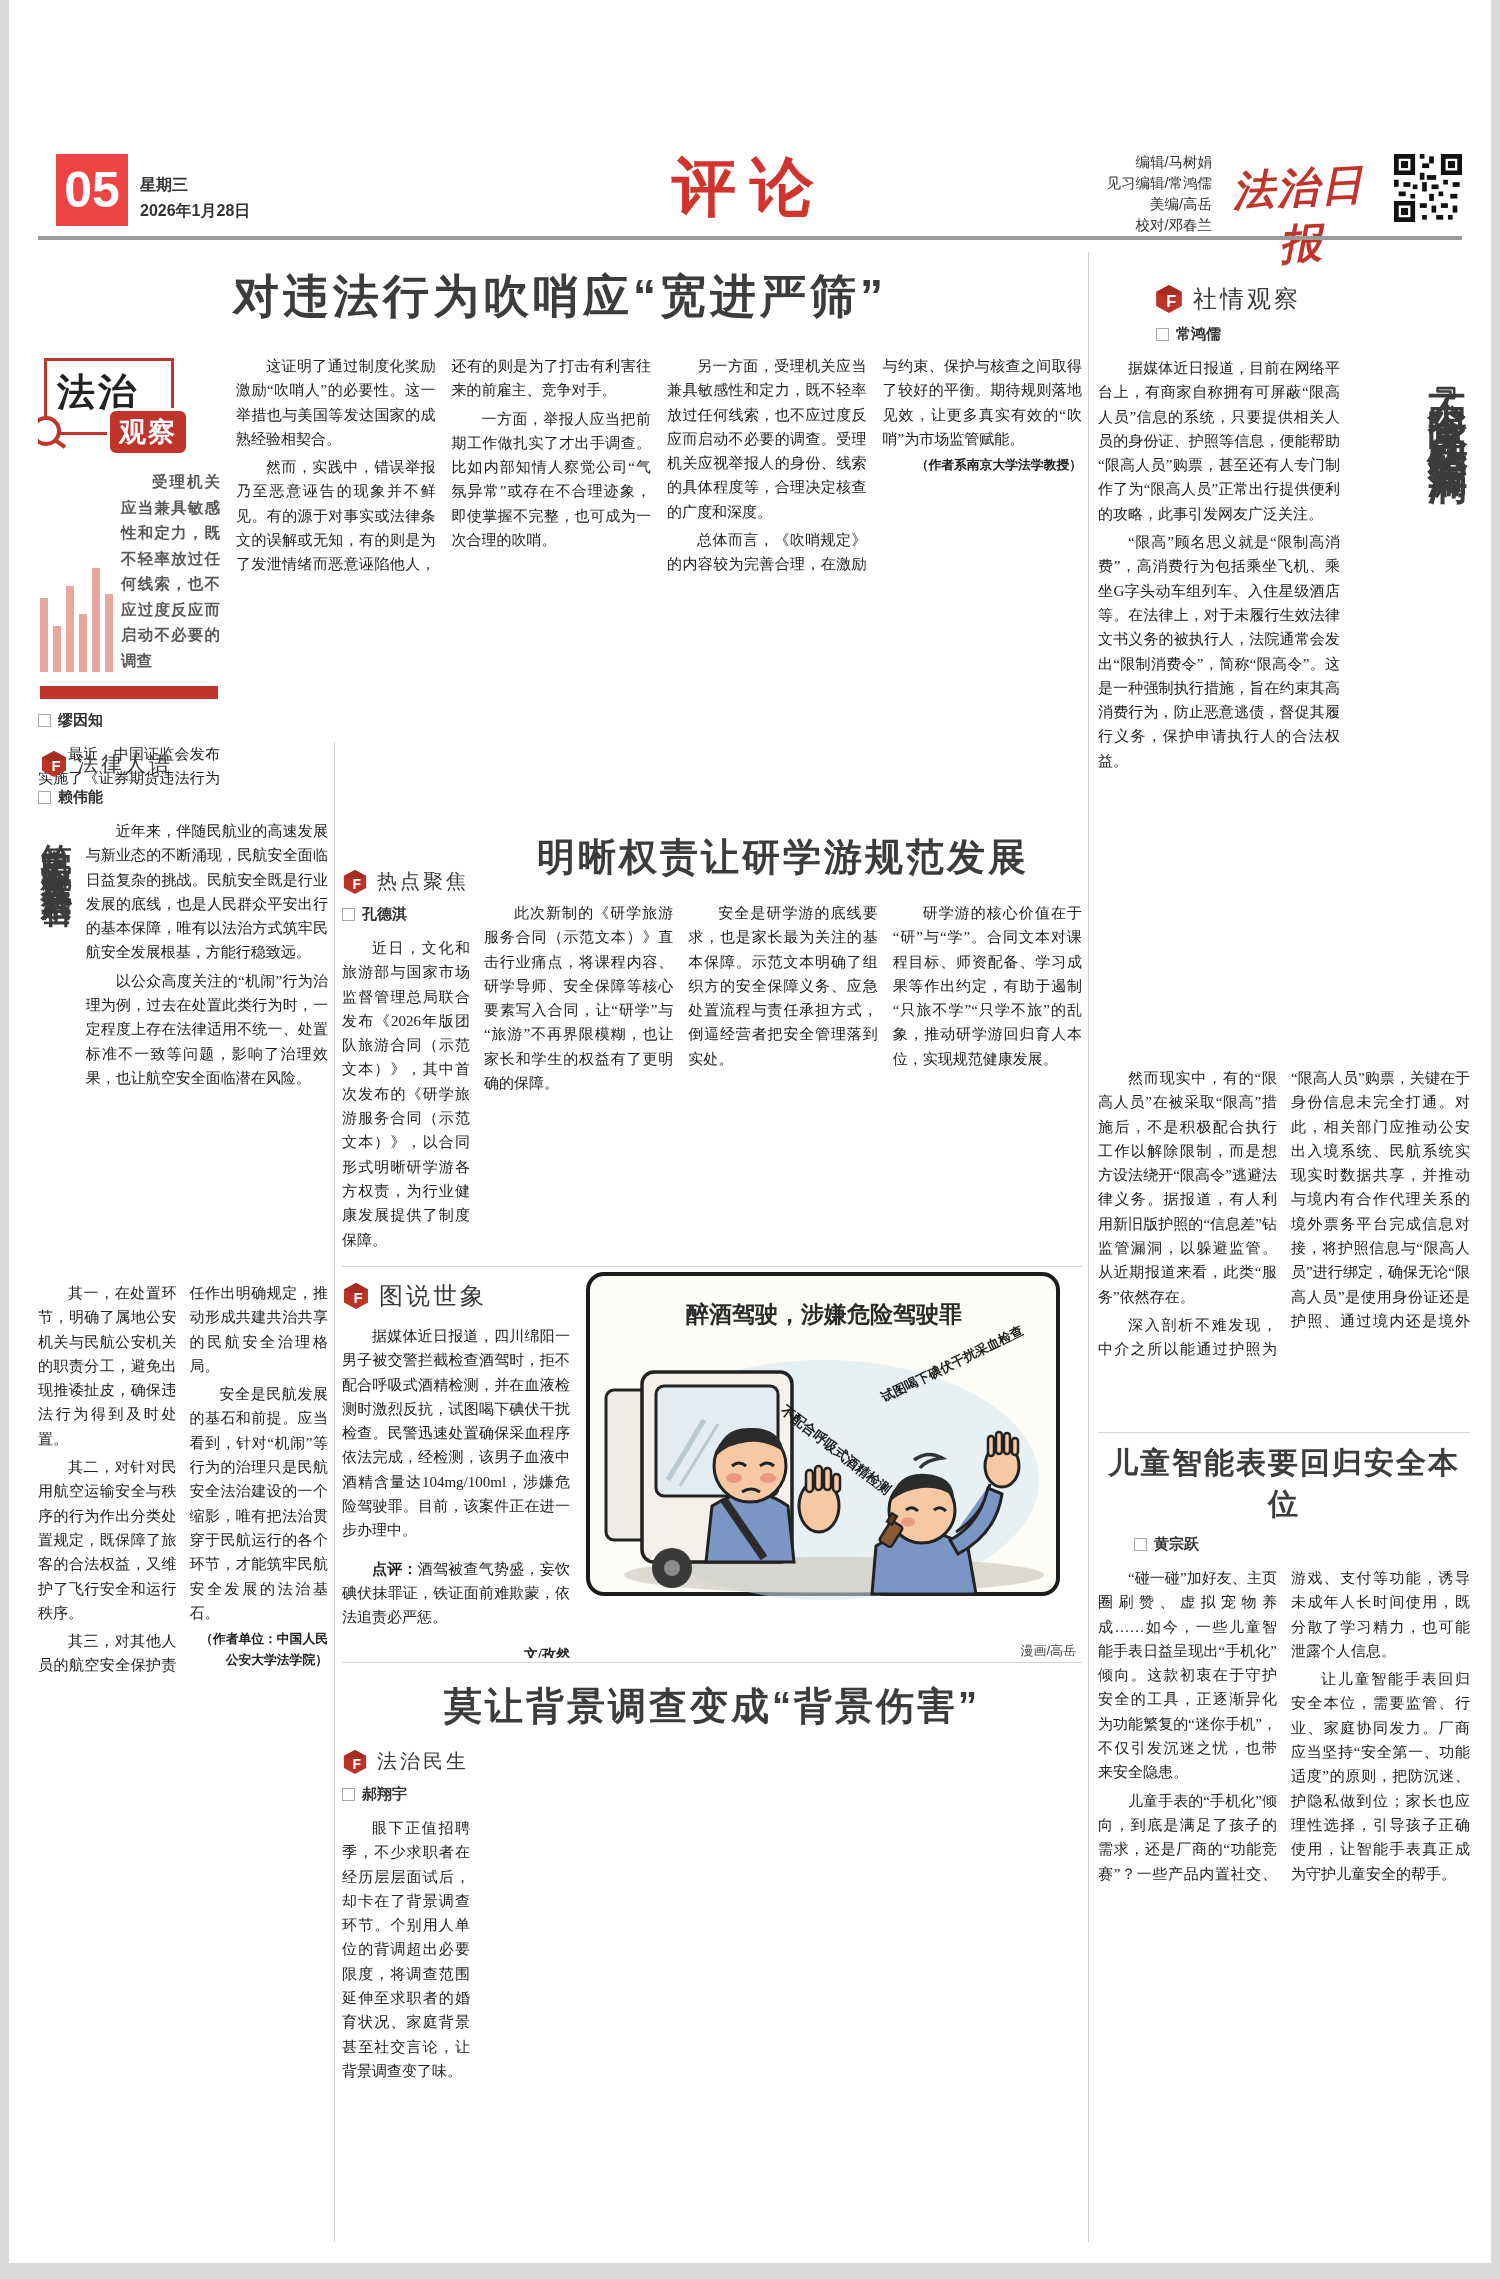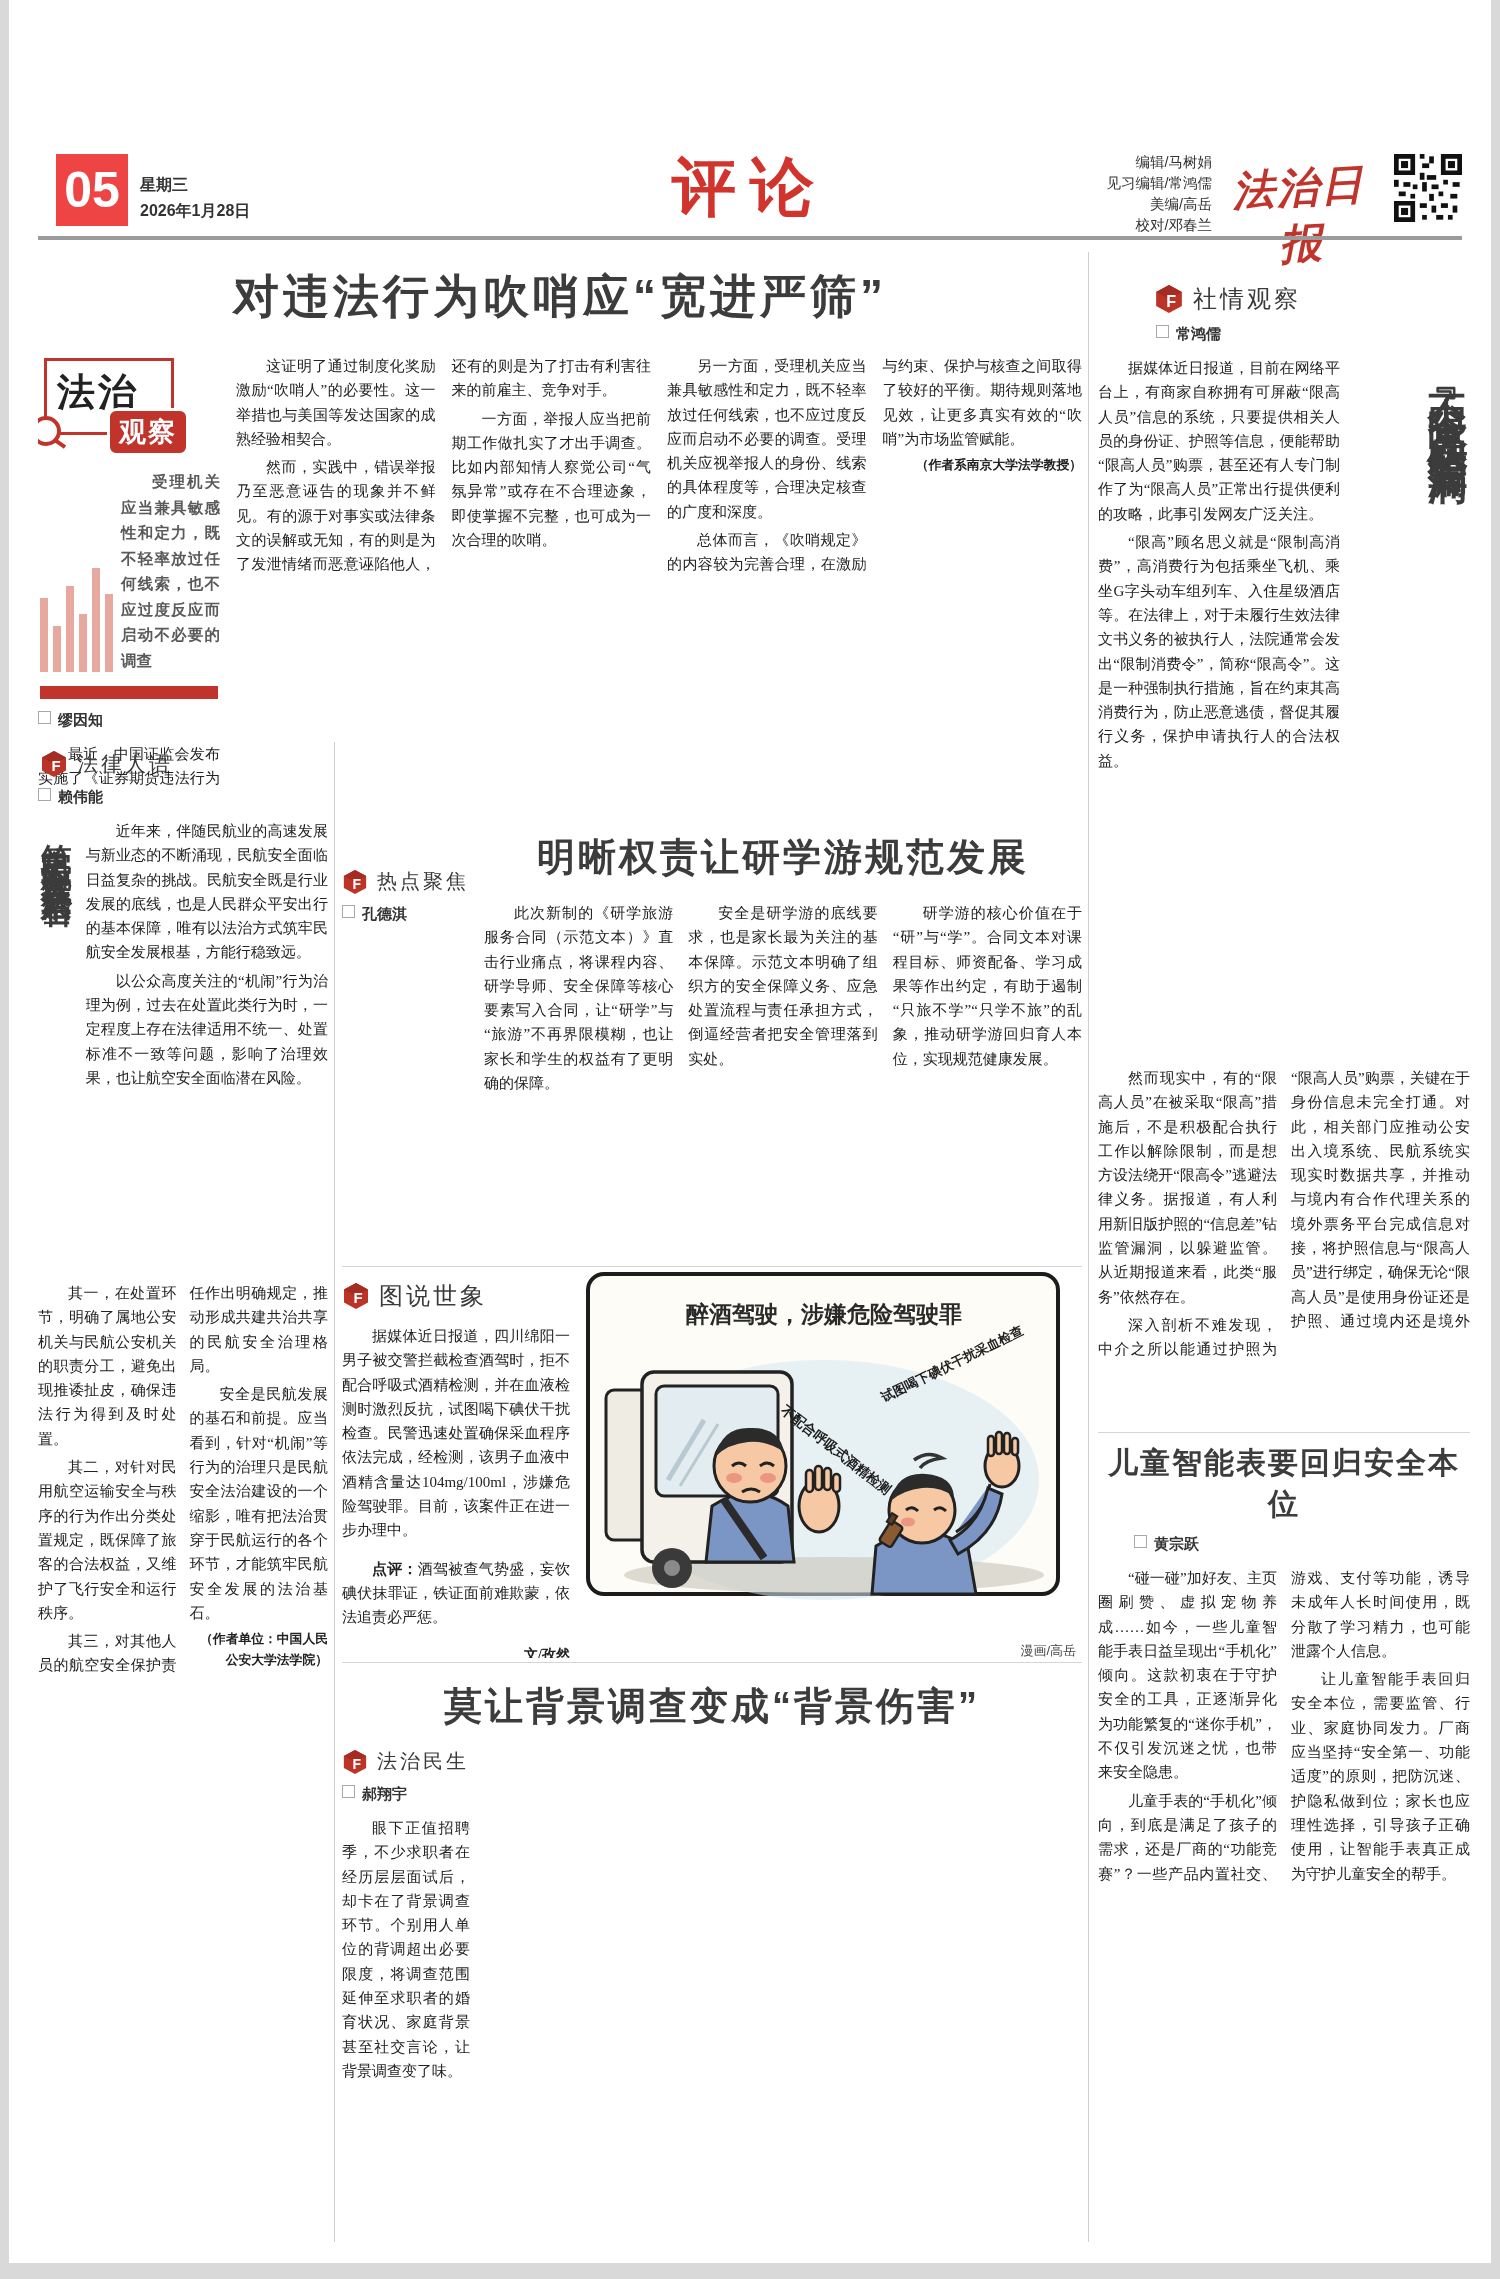--- a/index.html
+++ b/index.html
@@ -19,21 +19,21 @@
   .credits{position:absolute;right:250px;top:2px;text-align:right;font-size:14.5px;line-height:1.45;color:#333;
            font-family:"Liberation Sans","DejaVu Sans",sans-serif;}
   .masthead{position:absolute;right:82px;top:10px;width:160px;text-align:center;color:#c0342c;font-size:42px;
             font-weight:bold;font-style:italic;transform:rotate(-3deg);letter-spacing:2px;}
   .qr{position:absolute;right:0;top:4px;}
   .header-rule{position:absolute;left:0;right:0;top:86px;height:4px;background:#9b9b9b;}
 
   
   p{margin:0 0 4px 0;text-indent:2em;font-size:15px;line-height:1.62;text-align:justify;}
   .note{ text-align:right;font-size:12.8px;font-weight:bold;text-indent:0;}
-  .author-line{display:flex;gap:7px;font-size:15px;font-weight:bold;color:#333;margin:10px 0 12px;}
+  .author-line{display:flex;align-items:center;gap:7px;font-size:15px;font-weight:bold;color:#333;margin:10px 0 12px;}
   .sq{width:11px;height:11px;border:1.5px solid #a9a9a9;display:inline-block;flex:none;}
   .label-row{display:flex;align-items:center;gap:9px;font-family:"Liberation Sans","DejaVu Sans",sans-serif;}
   .label-text{font-size:24px;color:#3a3a3a;letter-spacing:3px;}
   h1,h2,h3{font-family:"Liberation Sans","DejaVu Sans",sans-serif;color:#3c3c3c;margin:0;}
   .vline{position:absolute;width:1px;background:#cfcfcf;}
   .v1{left:334px;top:742px;height:1500px;}
   .v2{left:1088px;top:252px;height:1990px;}
 
   
   .main-art{position:absolute;left:38px;top:250px;width:1044px;height:565px;overflow:hidden;}
@@ -285,20 +285,21 @@
             <polygon points="14,1 26,7.5 26,20.5 14,27 2,20.5 2,7.5" fill="#bc3428"></polygon>
             <polygon points="14,1 26,7.5 14,14 2,7.5" fill="#a62b22"></polygon>
             <text x="16" y="21" font-size="15" font-weight="bold" fill="#fff" text-anchor="middle" font-family="Liberation Sans, sans-serif">F</text>
           </svg>
           <span class="label-text">热点聚焦</span>
         </div>
         <div class="author-line">
           <span class="sq"></span>
           <span>孔德淇</span>
         </div>
+        <p>近日，文化和旅游部与国家市场监督管理总局联合发布《2026年版团队旅游合同（示范文本）》，其中首次发布的《研学旅游服务合同（示范文本）》，以合同形式明晰研学游各方权责，为行业健康发展提供了制度保障。</p>
       </div>
       <div class="study-right">
         <h2>明晰权责让研学游规范发展</h2>
         <div class="study-cols">
           <p>此次新制的《研学旅游服务合同（示范文本）》直击行业痛点，将课程内容、研学导师、安全保障等核心要素写入合同，让“研学”与“旅游”不再界限模糊，也让家长和学生的权益有了更明确的保障。</p>
           <p>安全是研学游的底线要求，也是家长最为关注的基本保障。示范文本明确了组织方的安全保障义务、应急处置流程与责任承担方式，倒逼经营者把安全管理落到实处。</p>
           <p>研学游的核心价值在于“研”与“学”。合同文本对课程目标、师资配备、学习成果等作出约定，有助于遏制“只旅不学”“只学不旅”的乱象，推动研学游回归育人本位，实现规范健康发展。</p>
         </div>
       </div>
     </div>

